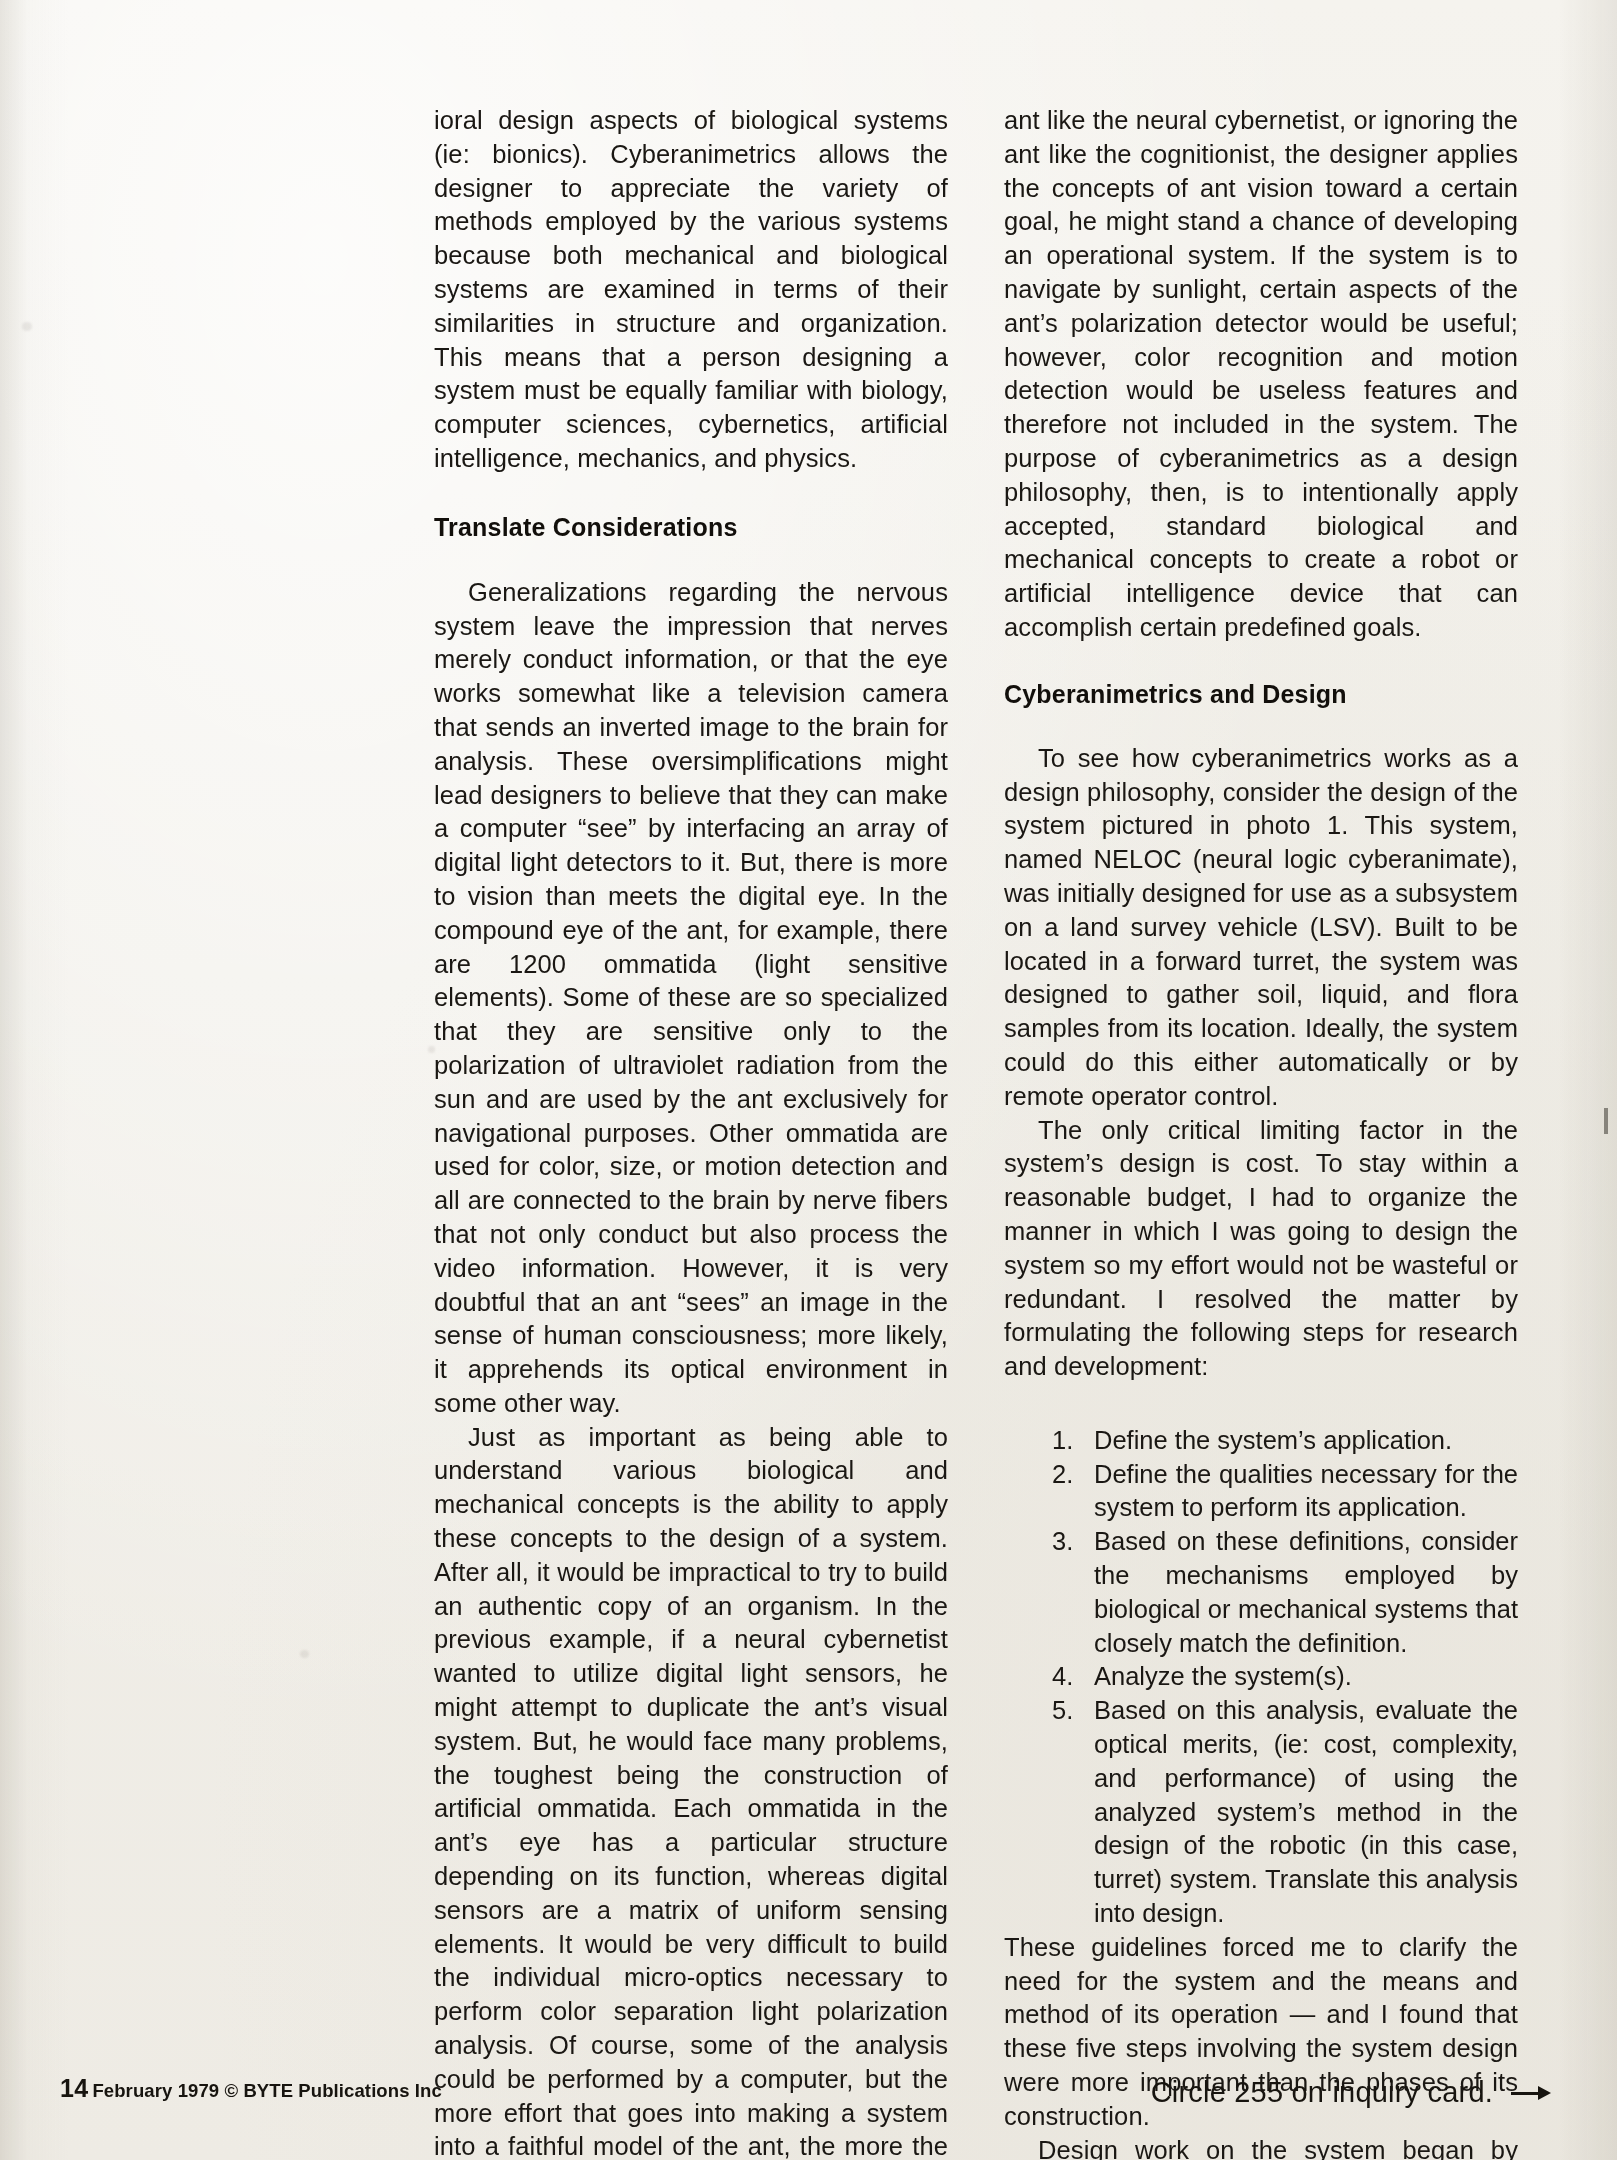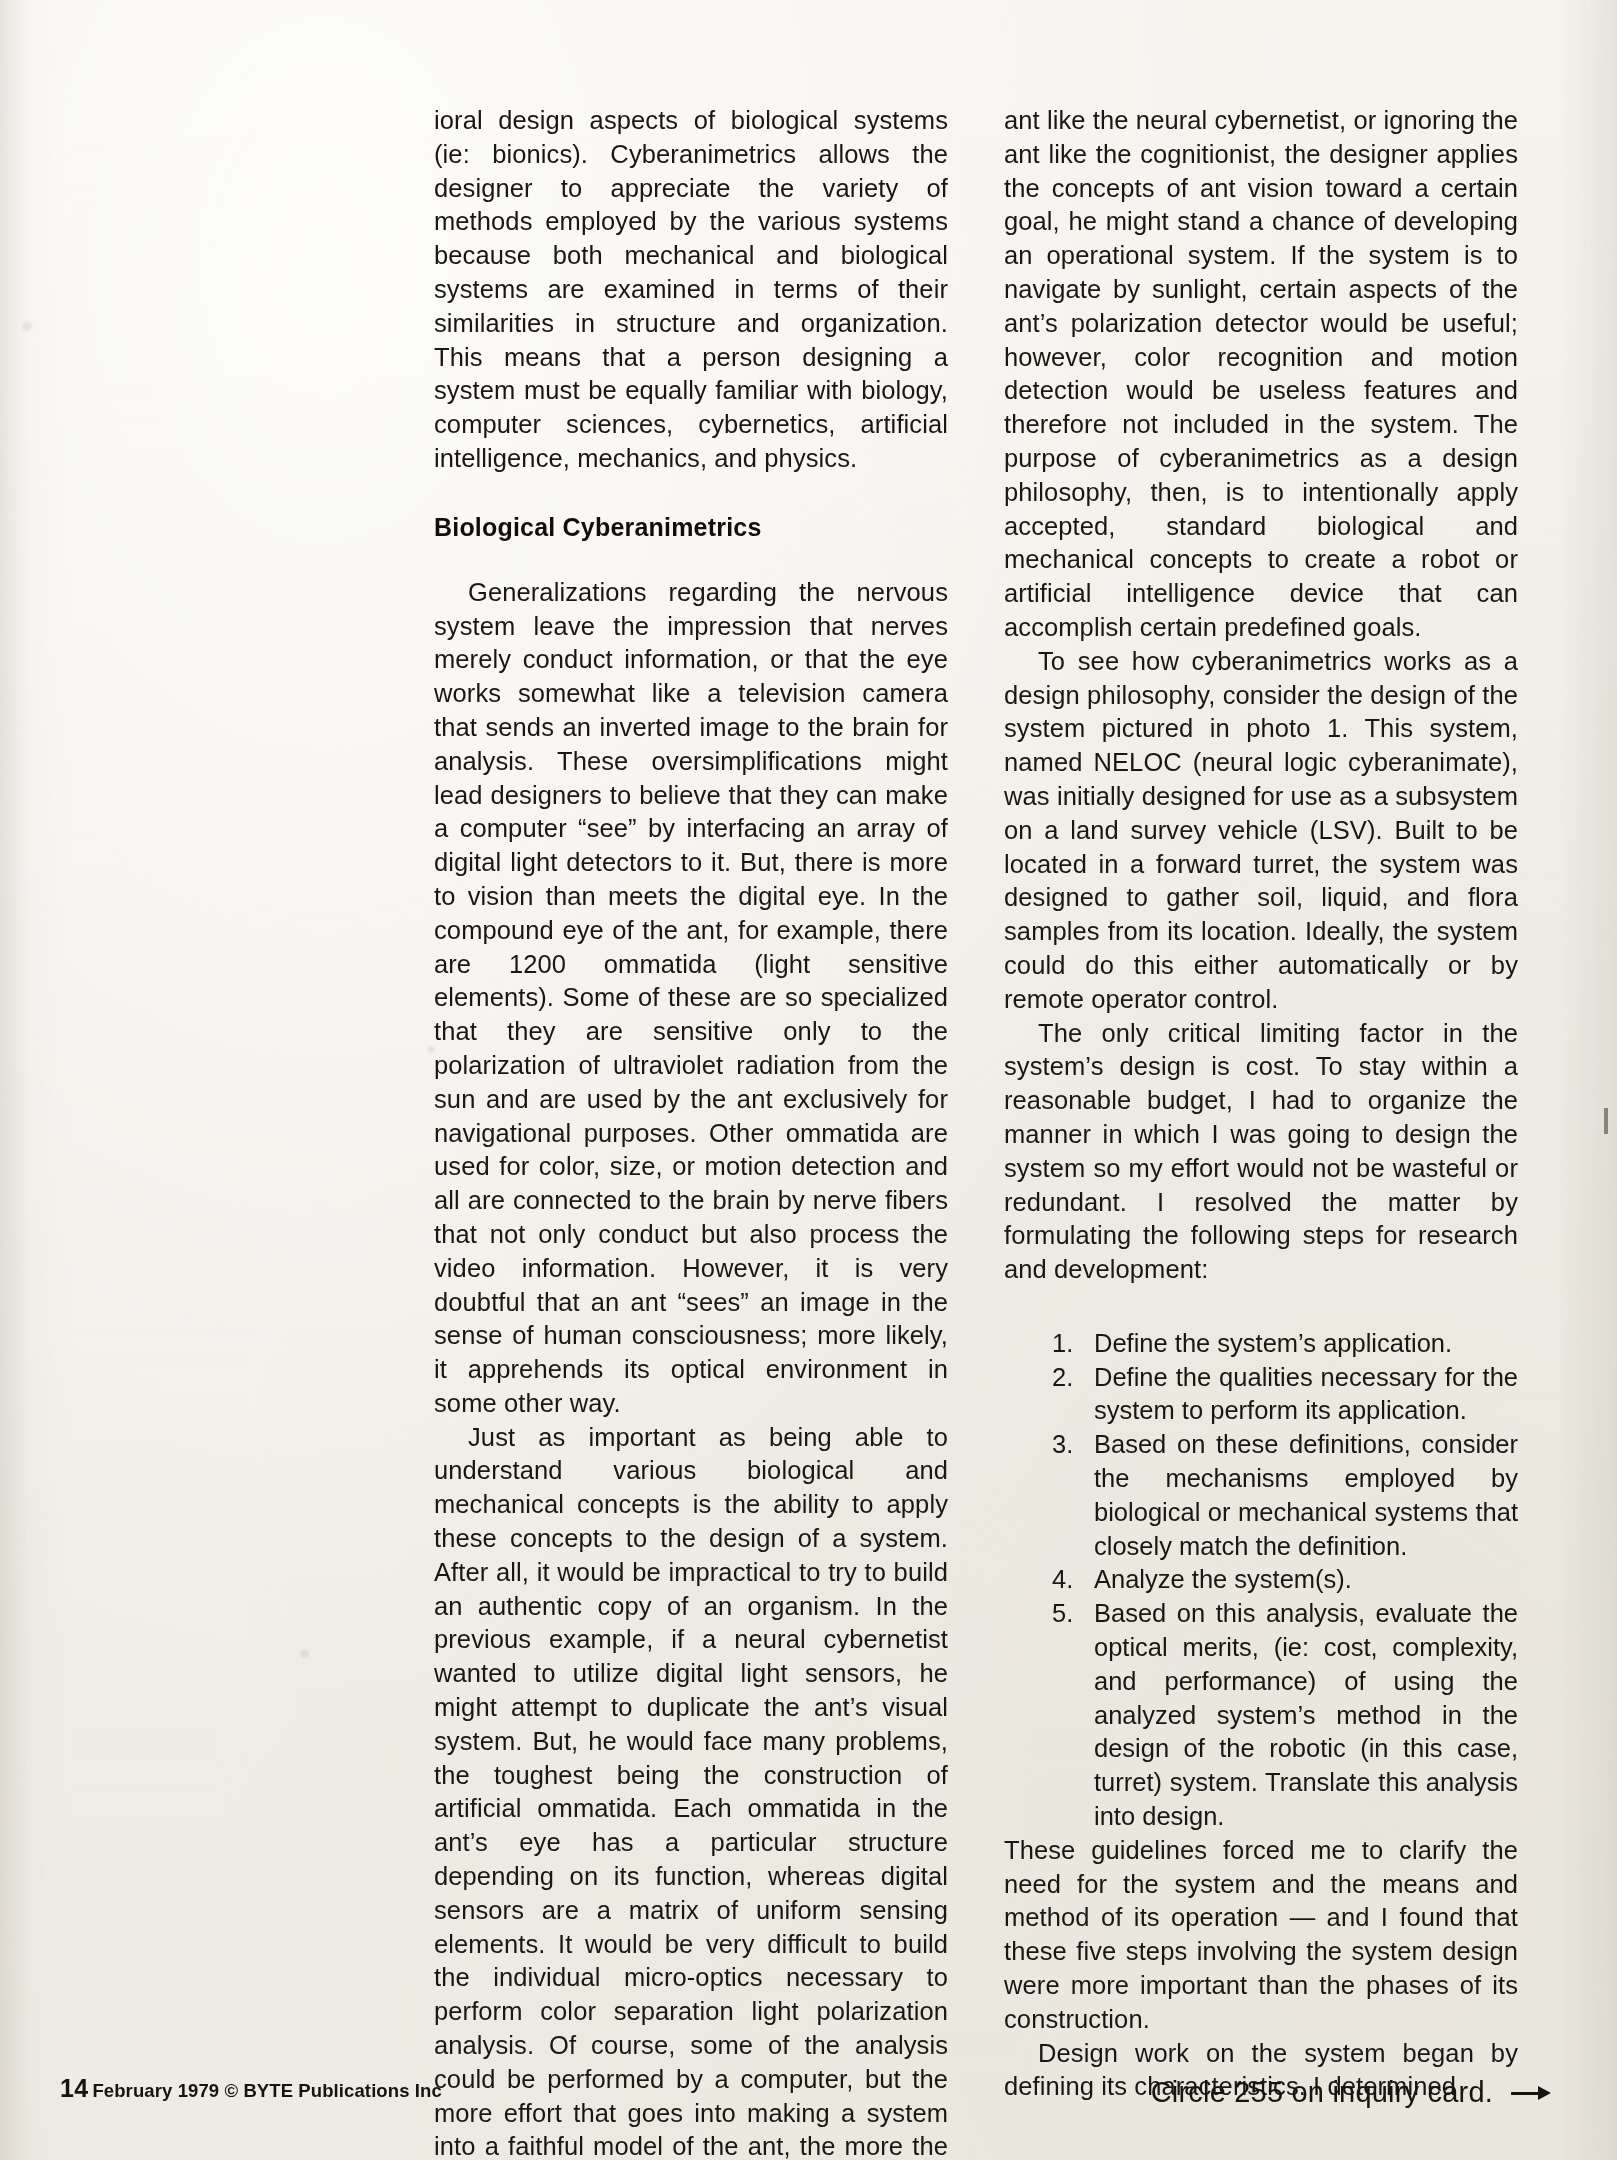--- a/index.html
+++ b/index.html
@@ -194,32 +194,33 @@
   <div class="scan-blot" style="left:428px; top:1046px; width:7px; height:7px;"></div>
   <div class="scan-blot" style="left:300px; top:1650px; width:9px; height:8px;"></div>
   <div class="edge-mark"></div>
 
   <div class="columns">
 
     <div class="col col-left">
 
       <p class="body">ioral design aspects of biological systems (ie: bionics). Cyberanimetrics allows the designer to appreciate the variety of methods employed by the various systems because both mechanical and biological systems are examined in terms of their similarities in structure and organization. This means that a person designing a system must be equally familiar with biology, computer sciences, cybernetics, artificial intelligence, mechanics, and physics.</p>
 
-      <h2 class="subhead">Biological Cyberanimetrics</h2>
+      <h2 class="subhead">Translate Considerations</h2>
 
       <p class="body indent"><span>Generalizations regarding the nervous system leave the impression that nerves merely conduct information, or that the eye works somewhat like a television camera that sends an inverted image to the brain for analysis. These oversimplifications might lead designers to believe that they can make a computer “see” by interfacing an array of digital light detectors to it. But, there is more to vision than meets the digital eye. In the compound eye of the ant, for example, there are 1200 </span><span class="italic">ommatida</span><span> (light sensitive elements). Some of these are so specialized that they are sensitive only to the polarization of ultraviolet radiation from the sun and are used by the ant exclusively for navigational purposes. Other ommatida are used for color, size, or motion detection and all are connected to the brain by nerve fibers that not only conduct but also process the video information. However, it is very doubtful that an ant “sees” an image in the sense of human consciousness; more likely, it apprehends its optical environment in some other way.</span></p>
 
       <p class="body indent"><span>Just as important as being able to understand various biological and mechanical concepts is the ability to apply these concepts to the design of a system. After all, it would be impractical to try to build an authentic copy of an organism. In the previous example, if a neural cybernetist wanted to utilize digital light sensors, he might attempt to duplicate the ant’s visual system. But, he would face many problems, the toughest being the construction of artificial ommatida. Each ommatida in the ant’s eye has a particular structure depending on its function, whereas digital sensors are a matrix of uniform sensing elements. It would be very difficult to build the individual micro-optics necessary to perform color separation light polarization analysis. Of course, some of the analysis could be performed by a computer, but the more effort that goes into making a system into a faithful model of the ant, the more the system would be compromised. </span></p>
 
     </div>
 
     <div class="col col-right">
 
       <p class="body">ant like the neural cybernetist, or ignoring the ant like the cognitionist, the designer applies the concepts of ant vision toward a certain goal, he might stand a chance of developing an operational system. If the system is to navigate by sunlight, certain aspects of the ant’s polarization detector would be useful; however, color recognition and motion detection would be useless features and therefore not included in the system. The purpose of cyberanimetrics as a design philosophy, then, is to intentionally apply accepted, standard biological and mechanical concepts to create a robot or artificial intelligence device that can accomplish certain predefined goals.</p>
 
+      <h2 class="subhead tight">Cyberanimetrics and Design</h2>
 
       <p class="body indent">To see how cyberanimetrics works as a design philosophy, consider the design of the system pictured in photo 1. This system, named NELOC (neural logic cyberanimate), was initially designed for use as a subsystem on a land survey vehicle (LSV). Built to be located in a forward turret, the system was designed to gather soil, liquid, and flora samples from its location. Ideally, the system could do this either automatically or by remote operator control.</p>
 
       <p class="body indent">The only critical limiting factor in the system’s design is cost. To stay within a reasonable budget, I had to organize the manner in which I was going to design the system so my effort would not be wasteful or redundant. I resolved the matter by formulating the following steps for research and development:</p>
 
       <ol class="steps">
         <li>Define the system’s application.</li>
         <li>Define the qualities necessary for the system to perform its application.</li>
         <li>Based on these definitions, consider the mechanisms employed by biological or mechanical systems that closely match the definition.</li>
         <li>Analyze the system(s).</li>

